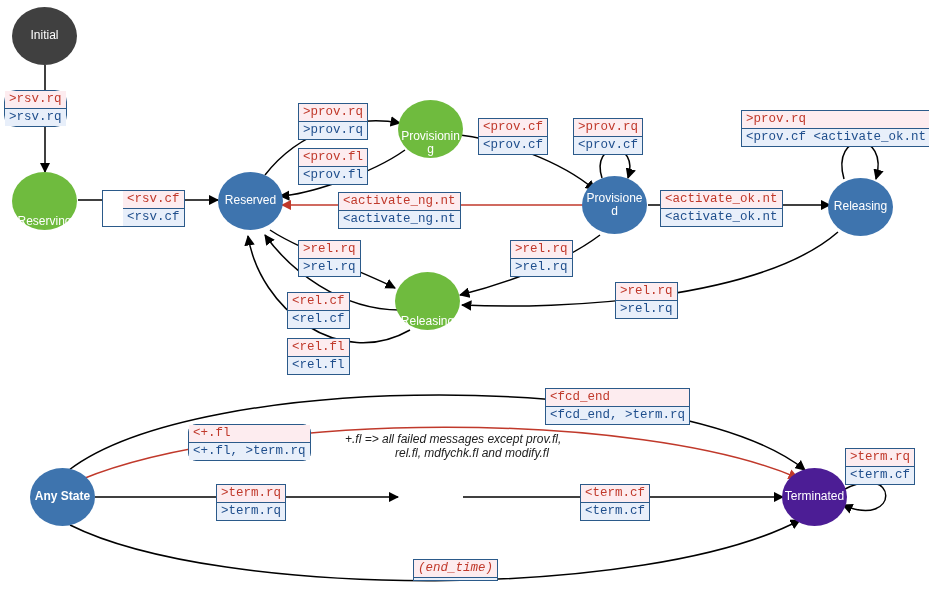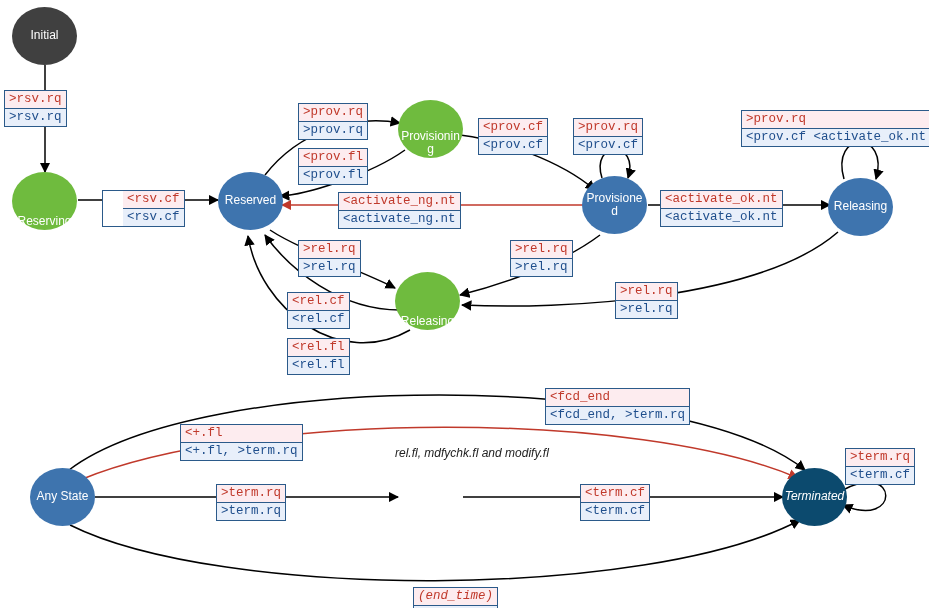--- a/index.html
+++ b/index.html
@@ -35,21 +35,21 @@
     line-height: 1.1;
     font-family: Arial, Helvetica, sans-serif;
     font-size: 12px;
     box-sizing: border-box;
     padding: 2px;
     word-break: break-all;
   }
   .node.dark-green  { background: #404040; }
   .node.green       { background: #6fbb3e; align-items: flex-end; }
   .node.blue        { background: #3e74ae; }
-  .node.red         { background: #0c4a6e; font-style: italic; }
+  .node.red         { background: #4c1d95; }
 
   .msgbox {
     position: absolute;
     display: flex;
     flex-direction: column;
     border: 1px solid #2b5a8a;
     background: #ffffff;
     box-sizing: border-box;
   }
   .msgbox .row {
@@ -143,28 +143,28 @@
 <div class="node blue" style="left:582px; top:176px; width:65px; height:58px;">
       <span>Provisioned</span>
     </div>
 <div class="node blue" style="left:828px; top:178px; width:65px; height:58px;">
       <span>Releasing</span>
     </div>
 <div class="node green" style="left:395px; top:272px; width:65px; height:58px;">
       <span>Releasing</span>
     </div>
 
-<div class="node blue" style="left:30px; top:468px; width:65px; height:58px;">
+<div class="node blue" style="left:30px; top:468px; width:65px; height:58px;font-weight:bold;">
       <span>Any State</span>
     </div>
 <div class="node red" style="left:782px; top:468px; width:65px; height:58px;">
       <span>Terminated</span>
     </div>
 
-<div class="msgbox" style="left:4px; top:90px;">
+<div class="msgbox" style="left:4px; top:90px;border-radius:12px;">
   <div class="row red">&gt;rsv.rq</div>
   <div class="row blue">&gt;rsv.rq</div>
 </div>
 <div class="msgbox" style="left:102px; top:190px;padding-left:20px;">
   <div class="row red">&lt;rsv.cf</div>
   <div class="row blue">&lt;rsv.cf</div>
 </div>
 
 <div class="msgbox" style="left:298px; top:103px;">
   <div class="row red">&gt;prov.rq</div>
@@ -218,39 +218,39 @@
 </div>
 <div class="msgbox" style="left:287px; top:338px;">
   <div class="row red">&lt;rel.fl</div>
   <div class="row blue">&lt;rel.fl</div>
 </div>
 
 <div class="msgbox" style="left:545px; top:388px;">
   <div class="row red">&lt;fcd_end</div>
   <div class="row blue">&lt;fcd_end, &gt;term.rq</div>
 </div>
-<div class="msgbox" style="left:180px; top:424px;">
+<div class="msgbox" style="left:188px; top:424px;border-radius:8px;">
   <div class="row red">&lt;+.fl</div>
   <div class="row blue">&lt;+.fl, &gt;term.rq</div>
 </div>
 <div class="msgbox" style="left:216px; top:484px;">
   <div class="row red">&gt;term.rq</div>
   <div class="row blue">&gt;term.rq</div>
 </div>
 <div class="msgbox" style="left:580px; top:484px;">
   <div class="row red">&lt;term.cf</div>
   <div class="row blue">&lt;term.cf</div>
 </div>
 <div class="msgbox" style="left:845px; top:448px;">
   <div class="row red">&gt;term.rq</div>
   <div class="row blue">&lt;term.cf</div>
 </div>
-<div class="msgbox" style="left:413px; top:559px;margin-top:28px;">
+<div class="msgbox" style="left:413px; top:559px;">
   <div class="row red" style="font-style:italic;">(end_time)</div>
   <div class="row blue"> </div>
 </div>
 
 <div class="note" style="left:345px; top:432px;">
-  <br>
+  <span>+.fl =&gt; all failed messages except prov.fl,</span><br>
   <span style="padding-left:50px;">rel.fl, mdfychk.fl and modify.fl</span>
 </div>
 
 </div>
 
 </body></html>

